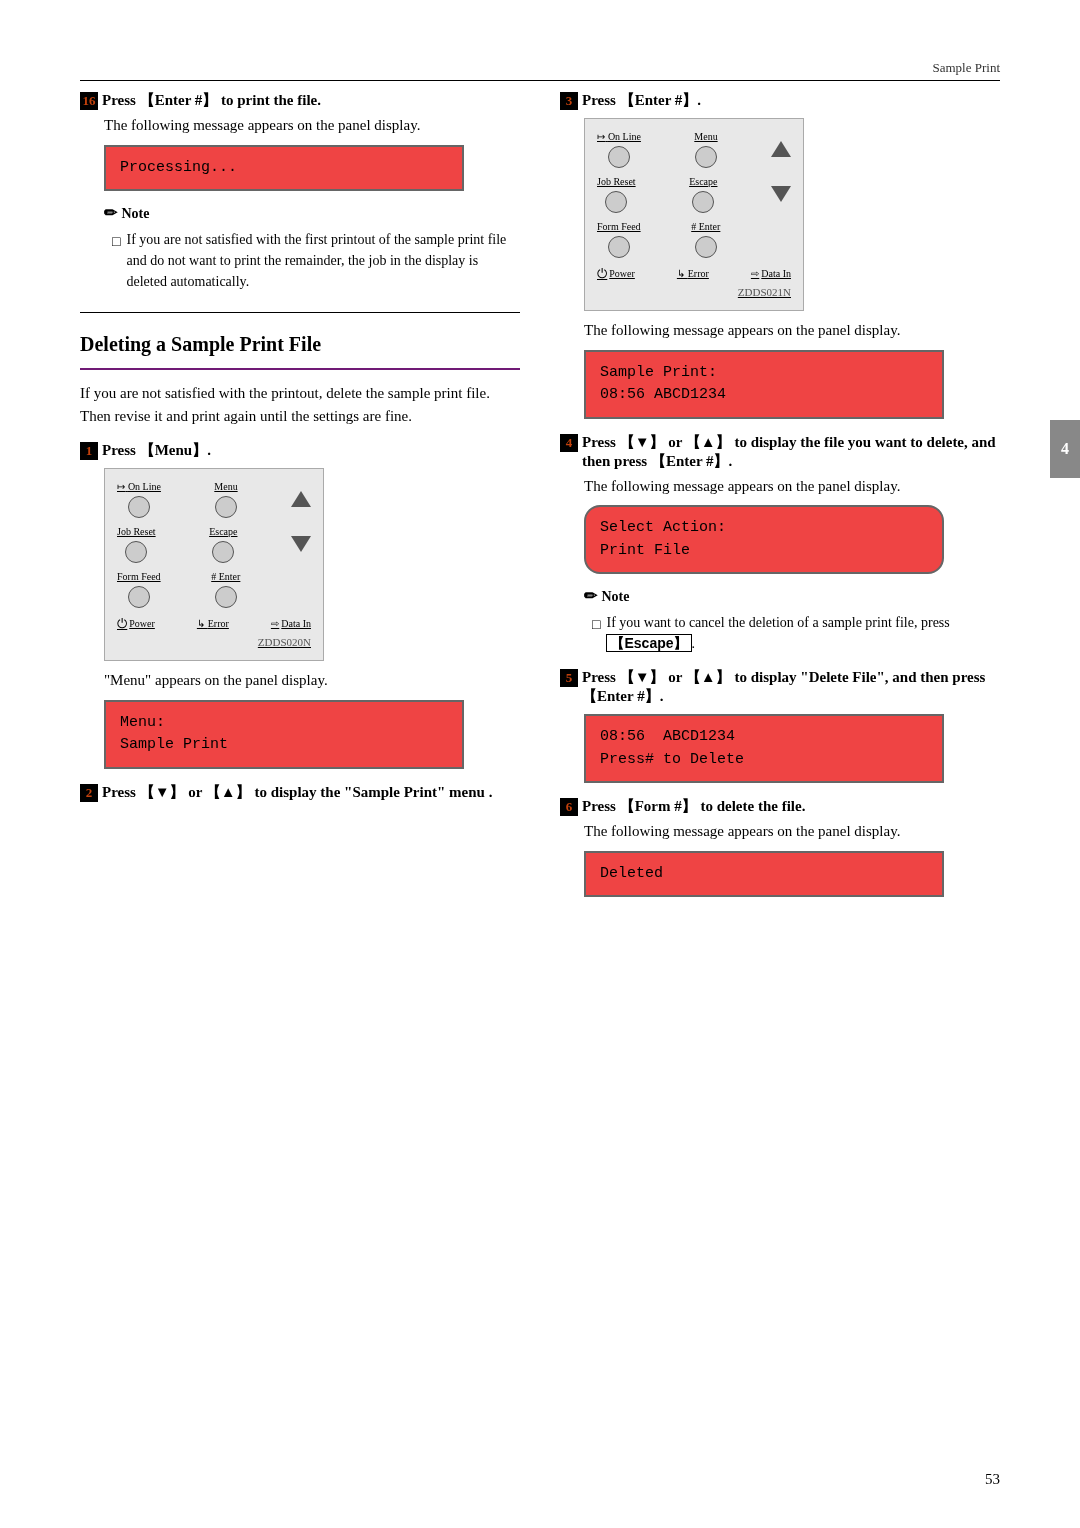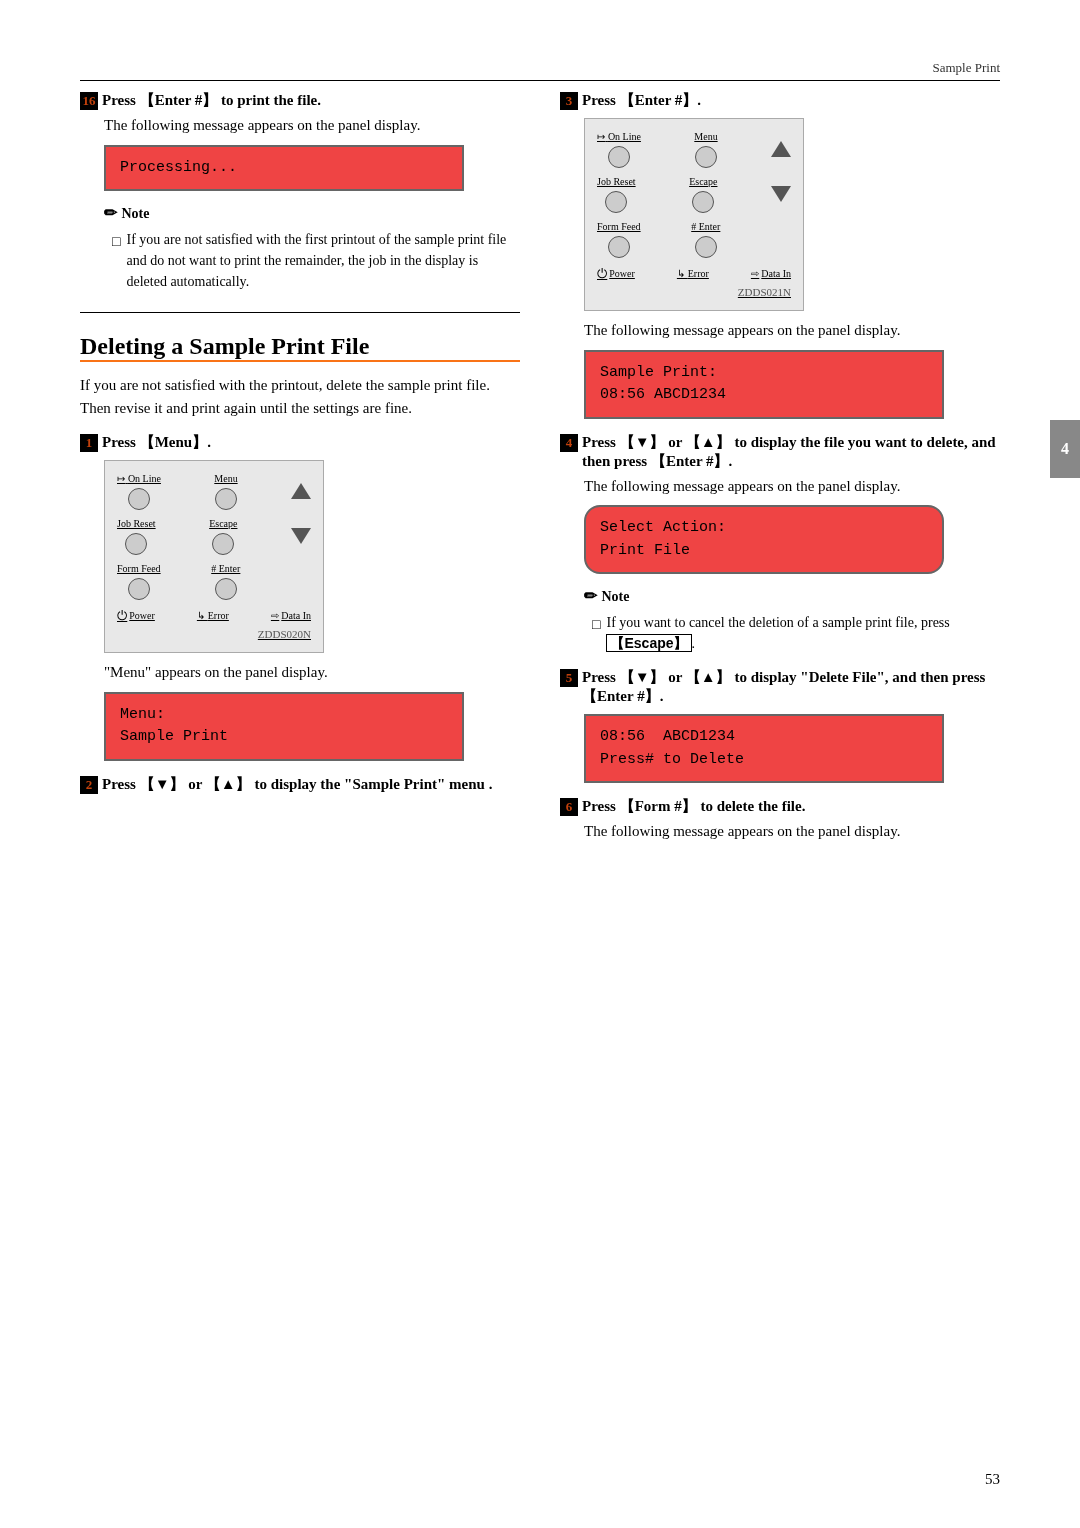--- a/index.html
+++ b/index.html
@@ -89,24 +89,24 @@
       line-height: 1.5;
       margin-left: 8px;
     }
     .checkbox-sym {
       margin-top: 2px;
       flex-shrink: 0;
     }
 
     
     .section-heading {
-      font-size: 24px;
+      font-size: 20px;
       font-weight: bold;
-      border-bottom: 2px solid #f97316;
-      padding-bottom: 0;
+      border-bottom: 2px solid #701a75;
+      padding-bottom: 12px;
       margin: 20px 0 12px 0;
     }
 
     .section-intro {
       font-size: 15px;
       line-height: 1.5;
       margin-bottom: 14px;
     }
 
     
@@ -487,20 +487,21 @@
         </div>
       </div>
 
       <div class="step-block">
         <div class="step-heading-row">
           <span class="step-num">6</span>
           <span>Press 【Form #】 to delete the file.</span>
         </div>
         <div class="step-body">
           <p>The following message appears on the panel display.</p>
+          <div class="lcd-full"><span>Deleted</span></div>
         </div>
       </div>
 
     </div>
 
   </div>
 
   <div class="page-number">53</div>
 
 </div>

